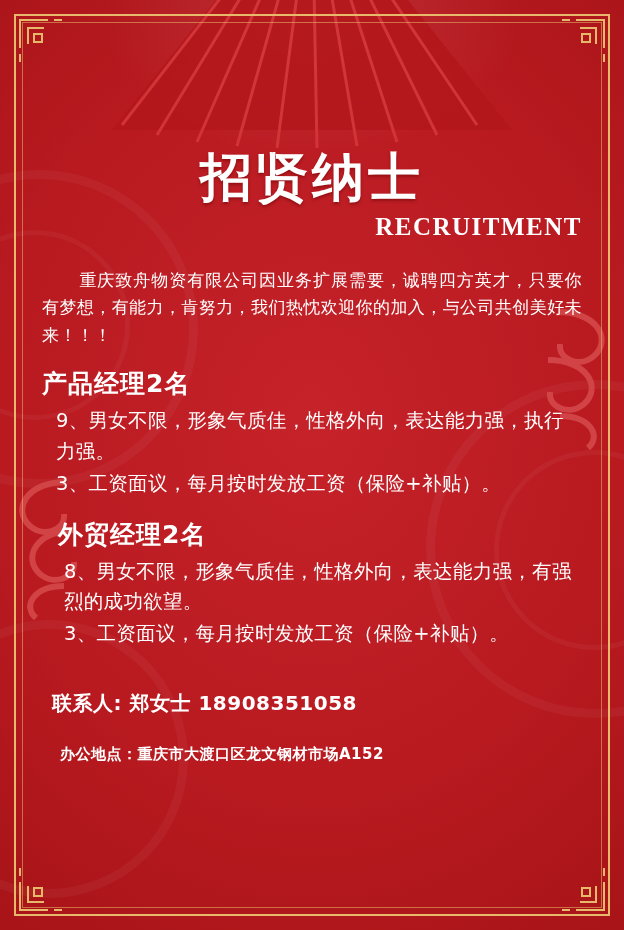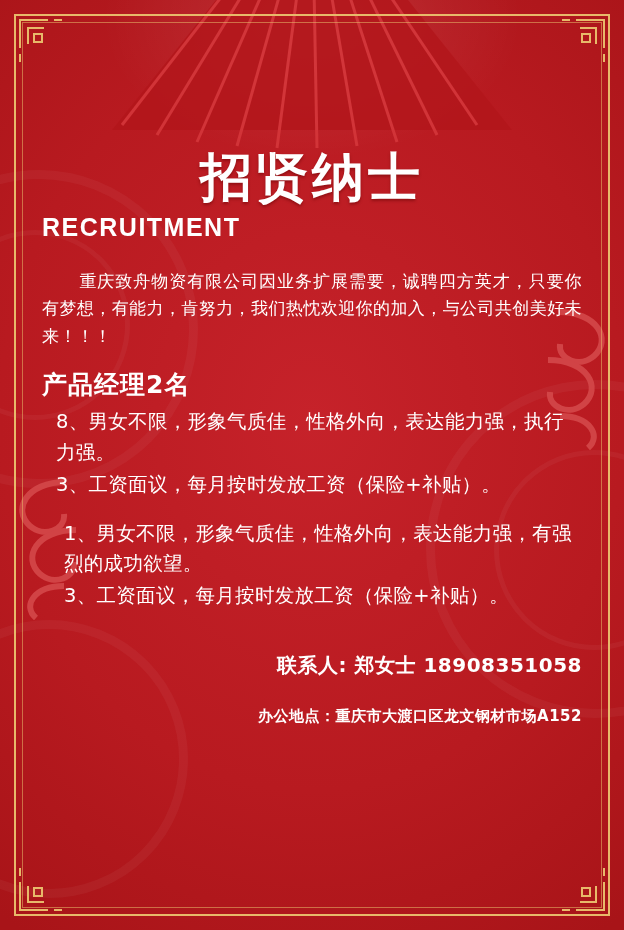--- a/index.html
+++ b/index.html
@@ -85,26 +85,26 @@
     text-align: center;
     color: #ffffff;
     font-size: 52px;
     line-height: 1.05;
     font-weight: bold;
     letter-spacing: 4px;
     text-shadow: 0 2px 3px rgba(90,0,0,0.45);
   }
   .title-en {
     margin: 8px 0 0 0;
-    text-align: left;
+    text-align: right;
     color: #ffffff;
     font-size: 25px;
     font-weight: bold;
     letter-spacing: 1.5px;
-    font-family: Liberation Sans, sans-serif;
+    font-family: Liberation Serif, serif;
   }
   .intro {
     margin: 26px 0 0 0;
     color: #ffffff;
     font-size: 17px;
     line-height: 1.62;
     text-indent: 2.2em;
     text-align: justify;
     letter-spacing: 0.4px;
   }
@@ -130,21 +130,20 @@
     line-height: 1.58;
     letter-spacing: 0.3px;
     padding-left: 14px;
     text-indent: 0;
     margin-bottom: 1px;
   }
   .job.second .job-list li { padding-left: 22px; }
   .contact-block {
     margin-top: 40px;
     padding-left: 10px;
-    text-align: right;
   }
   .contact-line {
     color: #ffffff;
     font-size: 20px;
     font-weight: bold;
     letter-spacing: 0.5px;
     margin-bottom: 28px;
   }
   .address-line {
     color: #ffffff;
@@ -251,28 +250,29 @@
 
   <div class="content">
     <h1 class="title-cn">招贤纳士</h1>
     <div class="title-en">RECRUITMENT</div>
 
     <p class="intro">重庆致舟物资有限公司因业务扩展需要，诚聘四方英才，只要你有梦想，有能力，肯努力，我们热忱欢迎你的加入，与公司共创美好未来！！！</p>
 
     <div class="job first">
       <div class="job-title">产品经理2名</div>
       <ul class="job-list">
-        <li>8、男女不限，形象气质佳，性格外向，表达能力强，执行力强。</li>
+        <li>9、男女不限，形象气质佳，性格外向，表达能力强，执行力强。</li>
         <li>3、工资面议，每月按时发放工资（保险+补贴）。</li>
       </ul>
     </div>
 
     <div class="job second">
+      <div class="job-title">外贸经理2名</div>
       <ul class="job-list">
-        <li>1、男女不限，形象气质佳，性格外向，表达能力强，有强烈的成功欲望。</li>
+        <li>8、男女不限，形象气质佳，性格外向，表达能力强，有强烈的成功欲望。</li>
         <li>3、工资面议，每月按时发放工资（保险+补贴）。</li>
       </ul>
     </div>
 
     <div class="contact-block">
       <div class="contact-line">联系人: 郑女士 18908351058</div>
       <div class="address-line">办公地点：重庆市大渡口区龙文钢材市场A152</div>
     </div>
   </div>
 </div>

